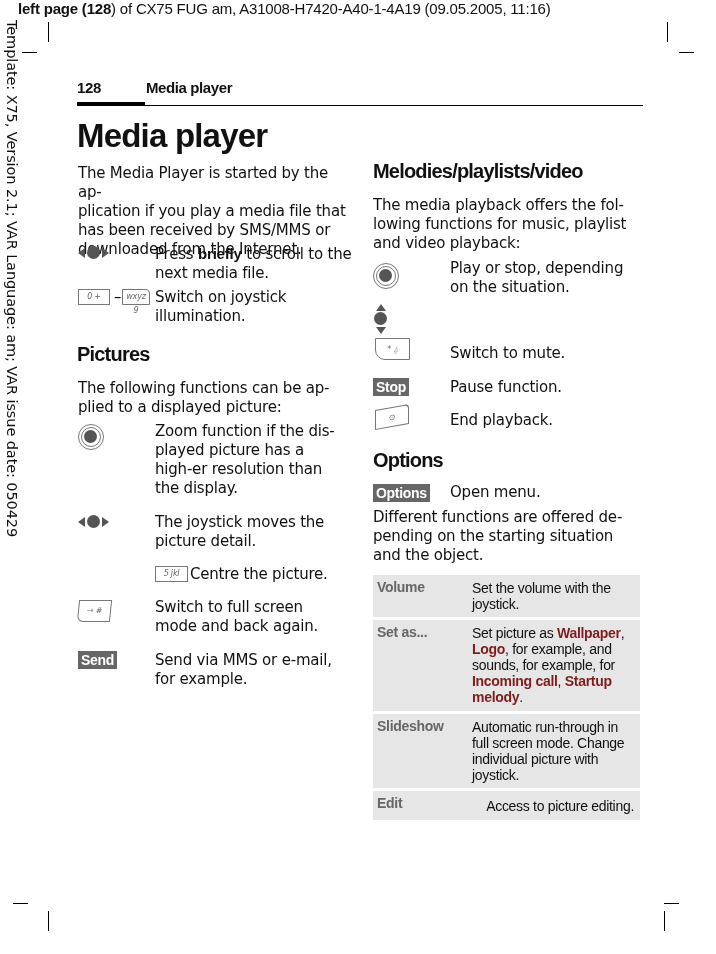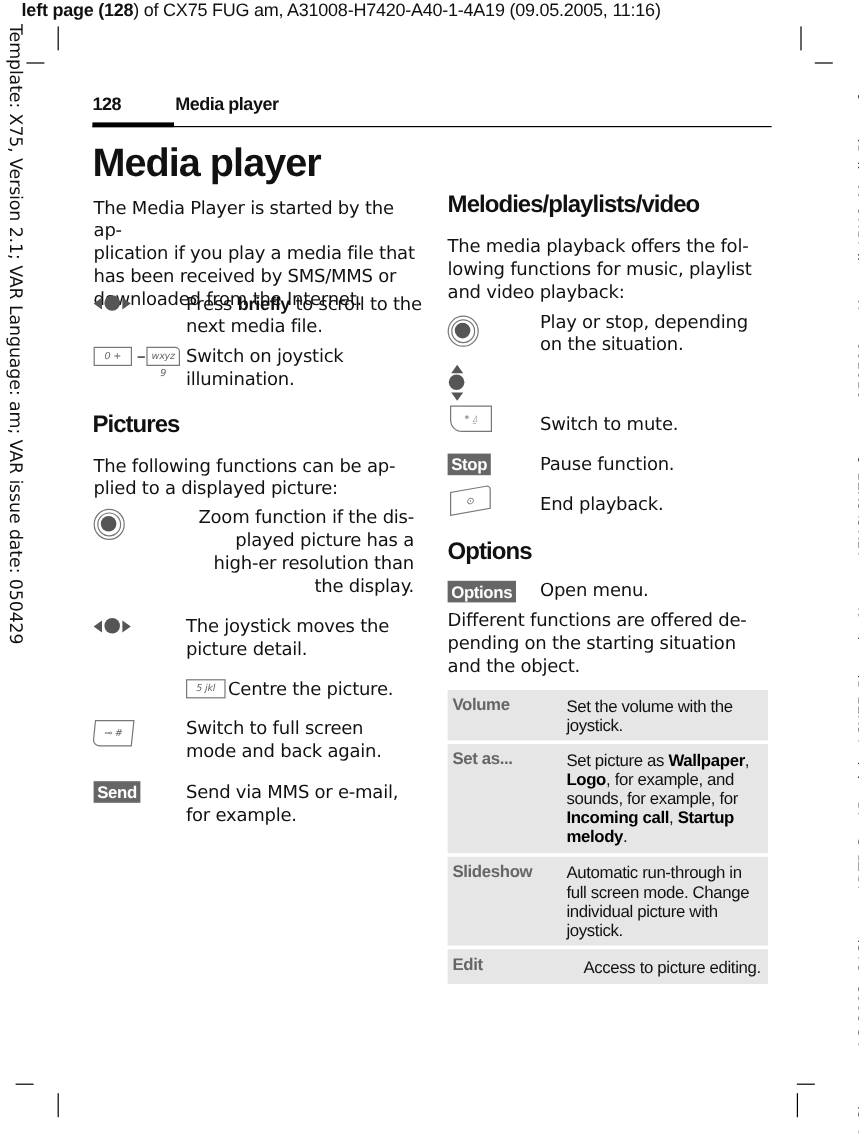--- a/index.html
+++ b/index.html
@@ -66,21 +66,21 @@
   .softkey {
     position: absolute; background: #666; color: #fff; font-family: "Liberation Sans", sans-serif;
     font-weight: bold; font-size: 14px; line-height: 18px; padding: 0 3px; letter-spacing: -0.3px;
   }
 
   
   .opt-table { position: absolute; left: 373px; top: 575px; width: 267px; }
   .opt-row { background: #e6e6e6; margin-bottom: 3px; position: relative; font-family: "Liberation Sans", sans-serif; font-size: 14px; line-height: 16px; letter-spacing: -0.3px; }
   .opt-row .name { position: absolute; left: 4px; top: 4px; color: #666; font-weight: bold; }
   .opt-row .val { margin-left: 99px; padding: 5px 6px 6px 0; color: #111; }
-  .opt-row .val .hl { color: #000000; font-weight: bold; }
+  .opt-row .val .hl { color: #7f1d1d; font-weight: bold; }
   .opt-foot { background: #e6e6e6; font-family: "Liberation Sans", sans-serif; font-size: 14px; line-height: 16px; padding: 4px 4px 5px 4px; letter-spacing: -0.3px; }
 </style>
 </head>
 <body>
 
 <div class="top-title">
   <b>left page (</b><b>128</b><b></b><span>) of CX75 FUG am, A31008-H7420-A40-1-4A19 (09.05.2005, 11:16)</span>
 </div>
 
 <div class="side-left">
@@ -129,21 +129,21 @@
   <div class="abs" style="left:36px;top:0;">–</div>
   <div class="key" style="left:44px;top:1px;width:28px;height:16px;border-radius:0 4px 0 0;">wxyz 9</div>
   <div class="desc">Switch on joystick illumination.</div>
 </div>
 
 <h2 class="abs" style="left:77px;top:343px;">Pictures</h2>
 <div class="abs para" style="left:78px;top:379px;width:275px;">The following functions can be ap-plied to a displayed picture:</div>
 
 <div class="row" style="left:78px;top:422px;width:275px;height:80px;">
   <div class="joy-press" style="left:0;top:2px;"></div>
-  <div class="desc" style="width:190px;text-align:right;">Zoom function if the dis-played picture has a high-er resolution than the display.</div>
+  <div class="desc" style="width:190px;">Zoom function if the dis-played picture has a high-er resolution than the display.</div>
 </div>
 
 <div class="row" style="left:78px;top:513px;width:275px;height:40px;">
   <div class="joy-lr" style="left:0;top:1px;">
       <div class="tl"></div>
       <div class="dot"></div>
       <div class="tr"></div>
     </div>
   <div class="desc" style="width:185px;">The joystick moves the picture detail.</div>
 </div>

